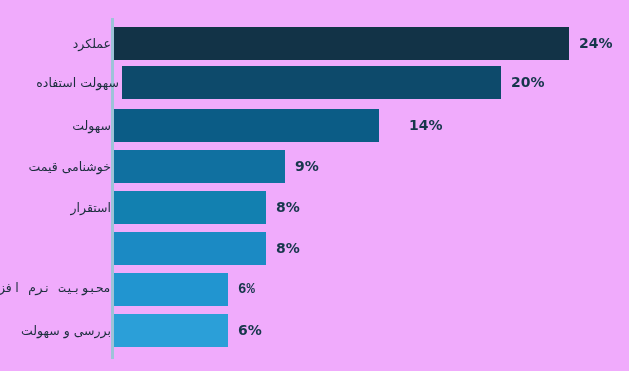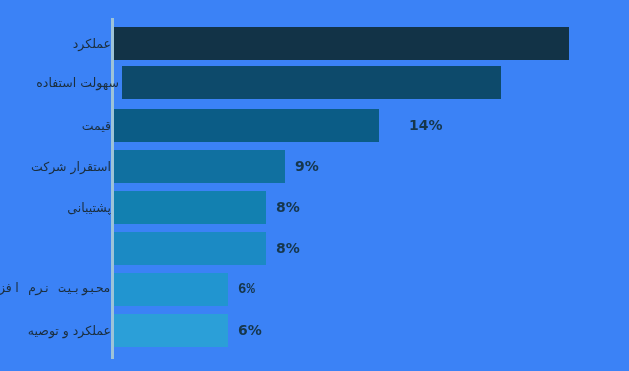--- a/index.html
+++ b/index.html
@@ -77,57 +77,59 @@
     line-height: 33px;
     font-size: 14px;
     font-weight: bold;
     color: #16364b;
     white-space: nowrap;
   }
 </style>
 </head>
 <body>
 
-<div id="chart-root" style="background: #3b82f6;">
+<div id="chart-root" style="background: #f0abfc;">
 
   <div id="axis-line" style="background: rgb(157, 195, 216);"></div>
 
   <div id="plot-area">
       <div class="bar-row" style="top: 27px;">
         <div class="cat-label" style="color: rgb(27, 46, 61);">عملکرد</div>
         <div class="bar" style="width: 455px; background: rgb(18, 51, 71);"></div>
+        <div class="value-label" style="left: 579px; color: rgb(22, 54, 75);">24%</div>
       </div>
       <div class="bar-row" style="top: 66px; margin-left: 8px;">
         <div class="cat-label" style="color: rgb(27, 46, 61);">سهولت استفاده</div>
         <div class="bar" style="width: 379px; background: rgb(13, 74, 107);"></div>
+        <div class="value-label" style="left: 503px; color: rgb(22, 54, 75);">20%</div>
       </div>
       <div class="bar-row" style="top: 109px;">
-        <div class="cat-label" style="color: rgb(27, 46, 61);">قیمت</div>
+        <div class="cat-label" style="color: rgb(27, 46, 61);">سهولت</div>
         <div class="bar" style="width: 265px; background: rgb(11, 92, 134);"></div>
         <div class="value-label" style="left: 409px; color: rgb(22, 54, 75);">14%</div>
       </div>
       <div class="bar-row" style="top: 150px;">
-        <div class="cat-label" style="color: rgb(27, 46, 61);">استقرار شرکت</div>
+        <div class="cat-label" style="color: rgb(27, 46, 61);">خوشنامی قیمت</div>
         <div class="bar" style="width: 171px; background: rgb(16, 112, 160);"></div>
         <div class="value-label" style="left: 295px; color: rgb(22, 54, 75);">9%</div>
       </div>
       <div class="bar-row" style="top: 191px;">
-        <div class="cat-label" style="color: rgb(27, 46, 61);">پشتیبانی</div>
+        <div class="cat-label" style="color: rgb(27, 46, 61);">استقرار</div>
         <div class="bar" style="width: 152px; background: rgb(18, 128, 176);"></div>
         <div class="value-label" style="left: 276px; color: rgb(22, 54, 75);">8%</div>
       </div>
       <div class="bar-row" style="top: 232px;">
         <div class="bar" style="width: 152px; background: rgb(27, 138, 196);"></div>
         <div class="value-label" style="left: 276px; color: rgb(22, 54, 75);">8%</div>
       </div>
       <div class="bar-row" style="top: 273px; font-family: Liberation Mono, monospace;">
         <div class="cat-label" style="color: rgb(27, 46, 61);">محبوبیت نرم افزار</div>
         <div class="bar" style="width: 114px; background: rgb(33, 149, 208);"></div>
         <div class="value-label" style="left: 238px; color: rgb(22, 54, 75);">6%</div>
       </div>
       <div class="bar-row" style="top: 314px;">
-        <div class="cat-label" style="color: rgb(27, 46, 61);">عملکرد و توصیه</div>
+        <div class="cat-label" style="color: rgb(27, 46, 61);">بررسی و سهولت</div>
         <div class="bar" style="width: 114px; background: rgb(43, 159, 216);"></div>
         <div class="value-label" style="left: 238px; color: rgb(22, 54, 75);">6%</div>
       </div>
     </div>
 
 </div>
 
 </body></html>

